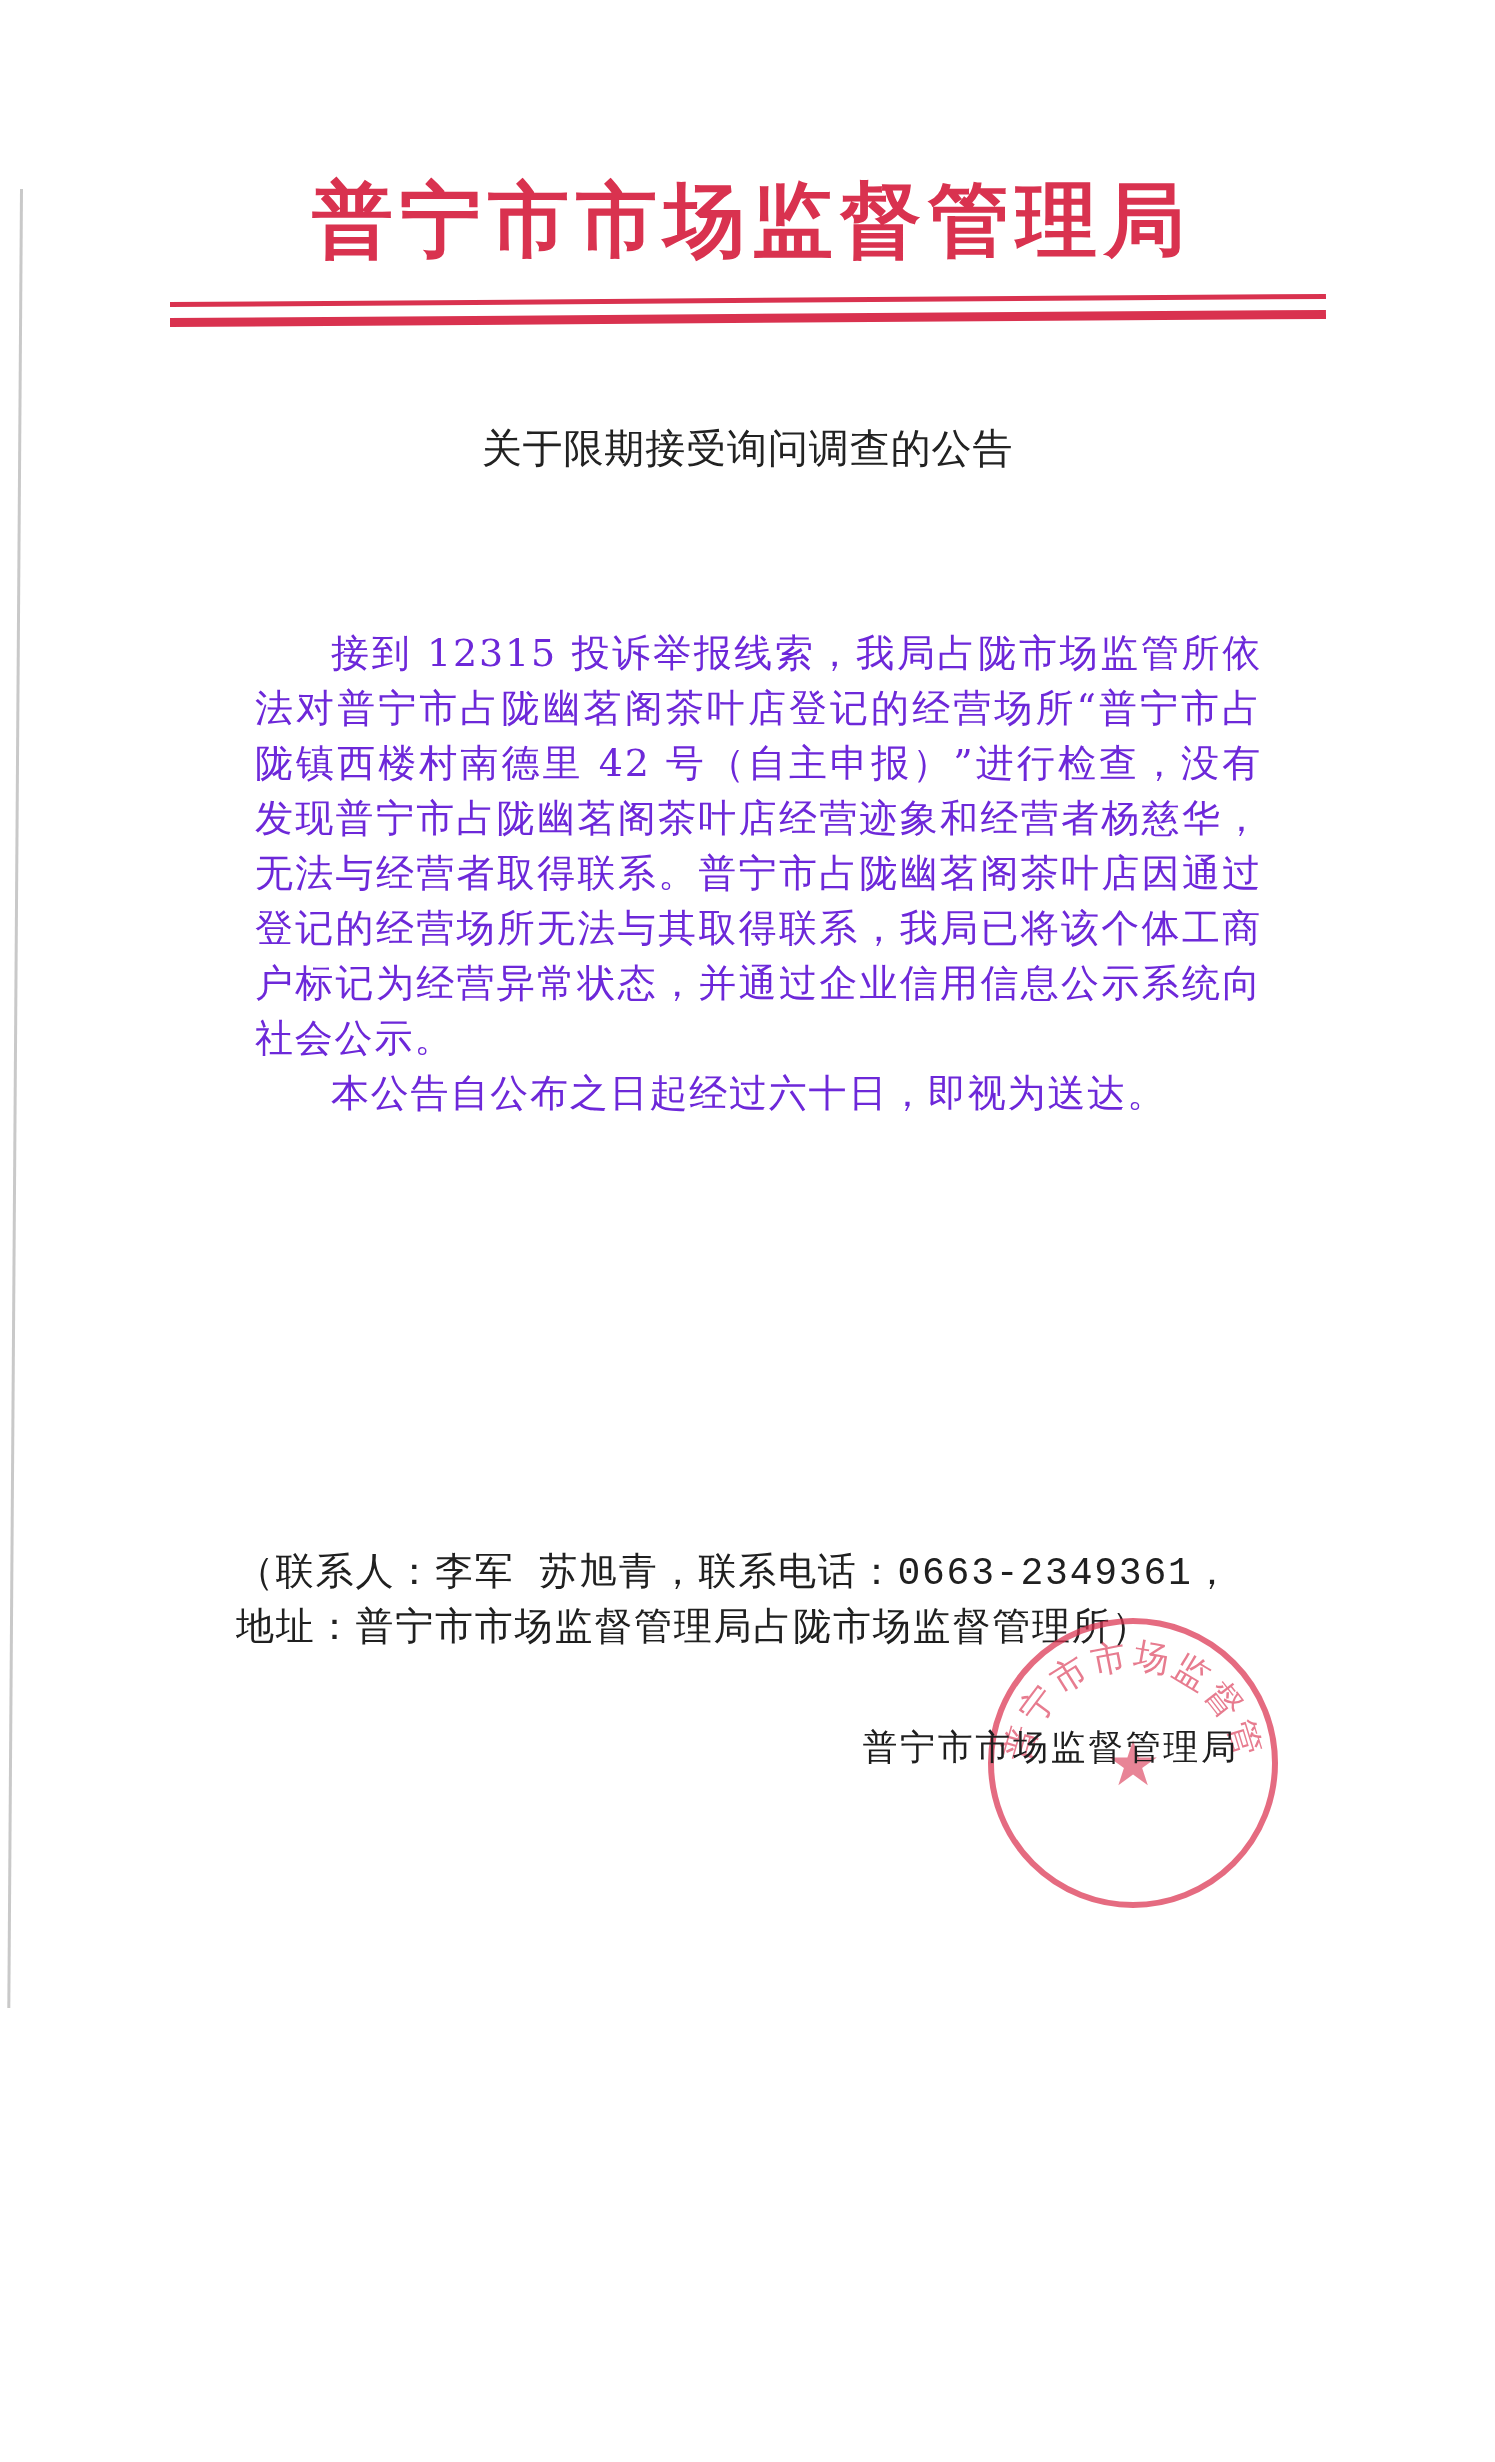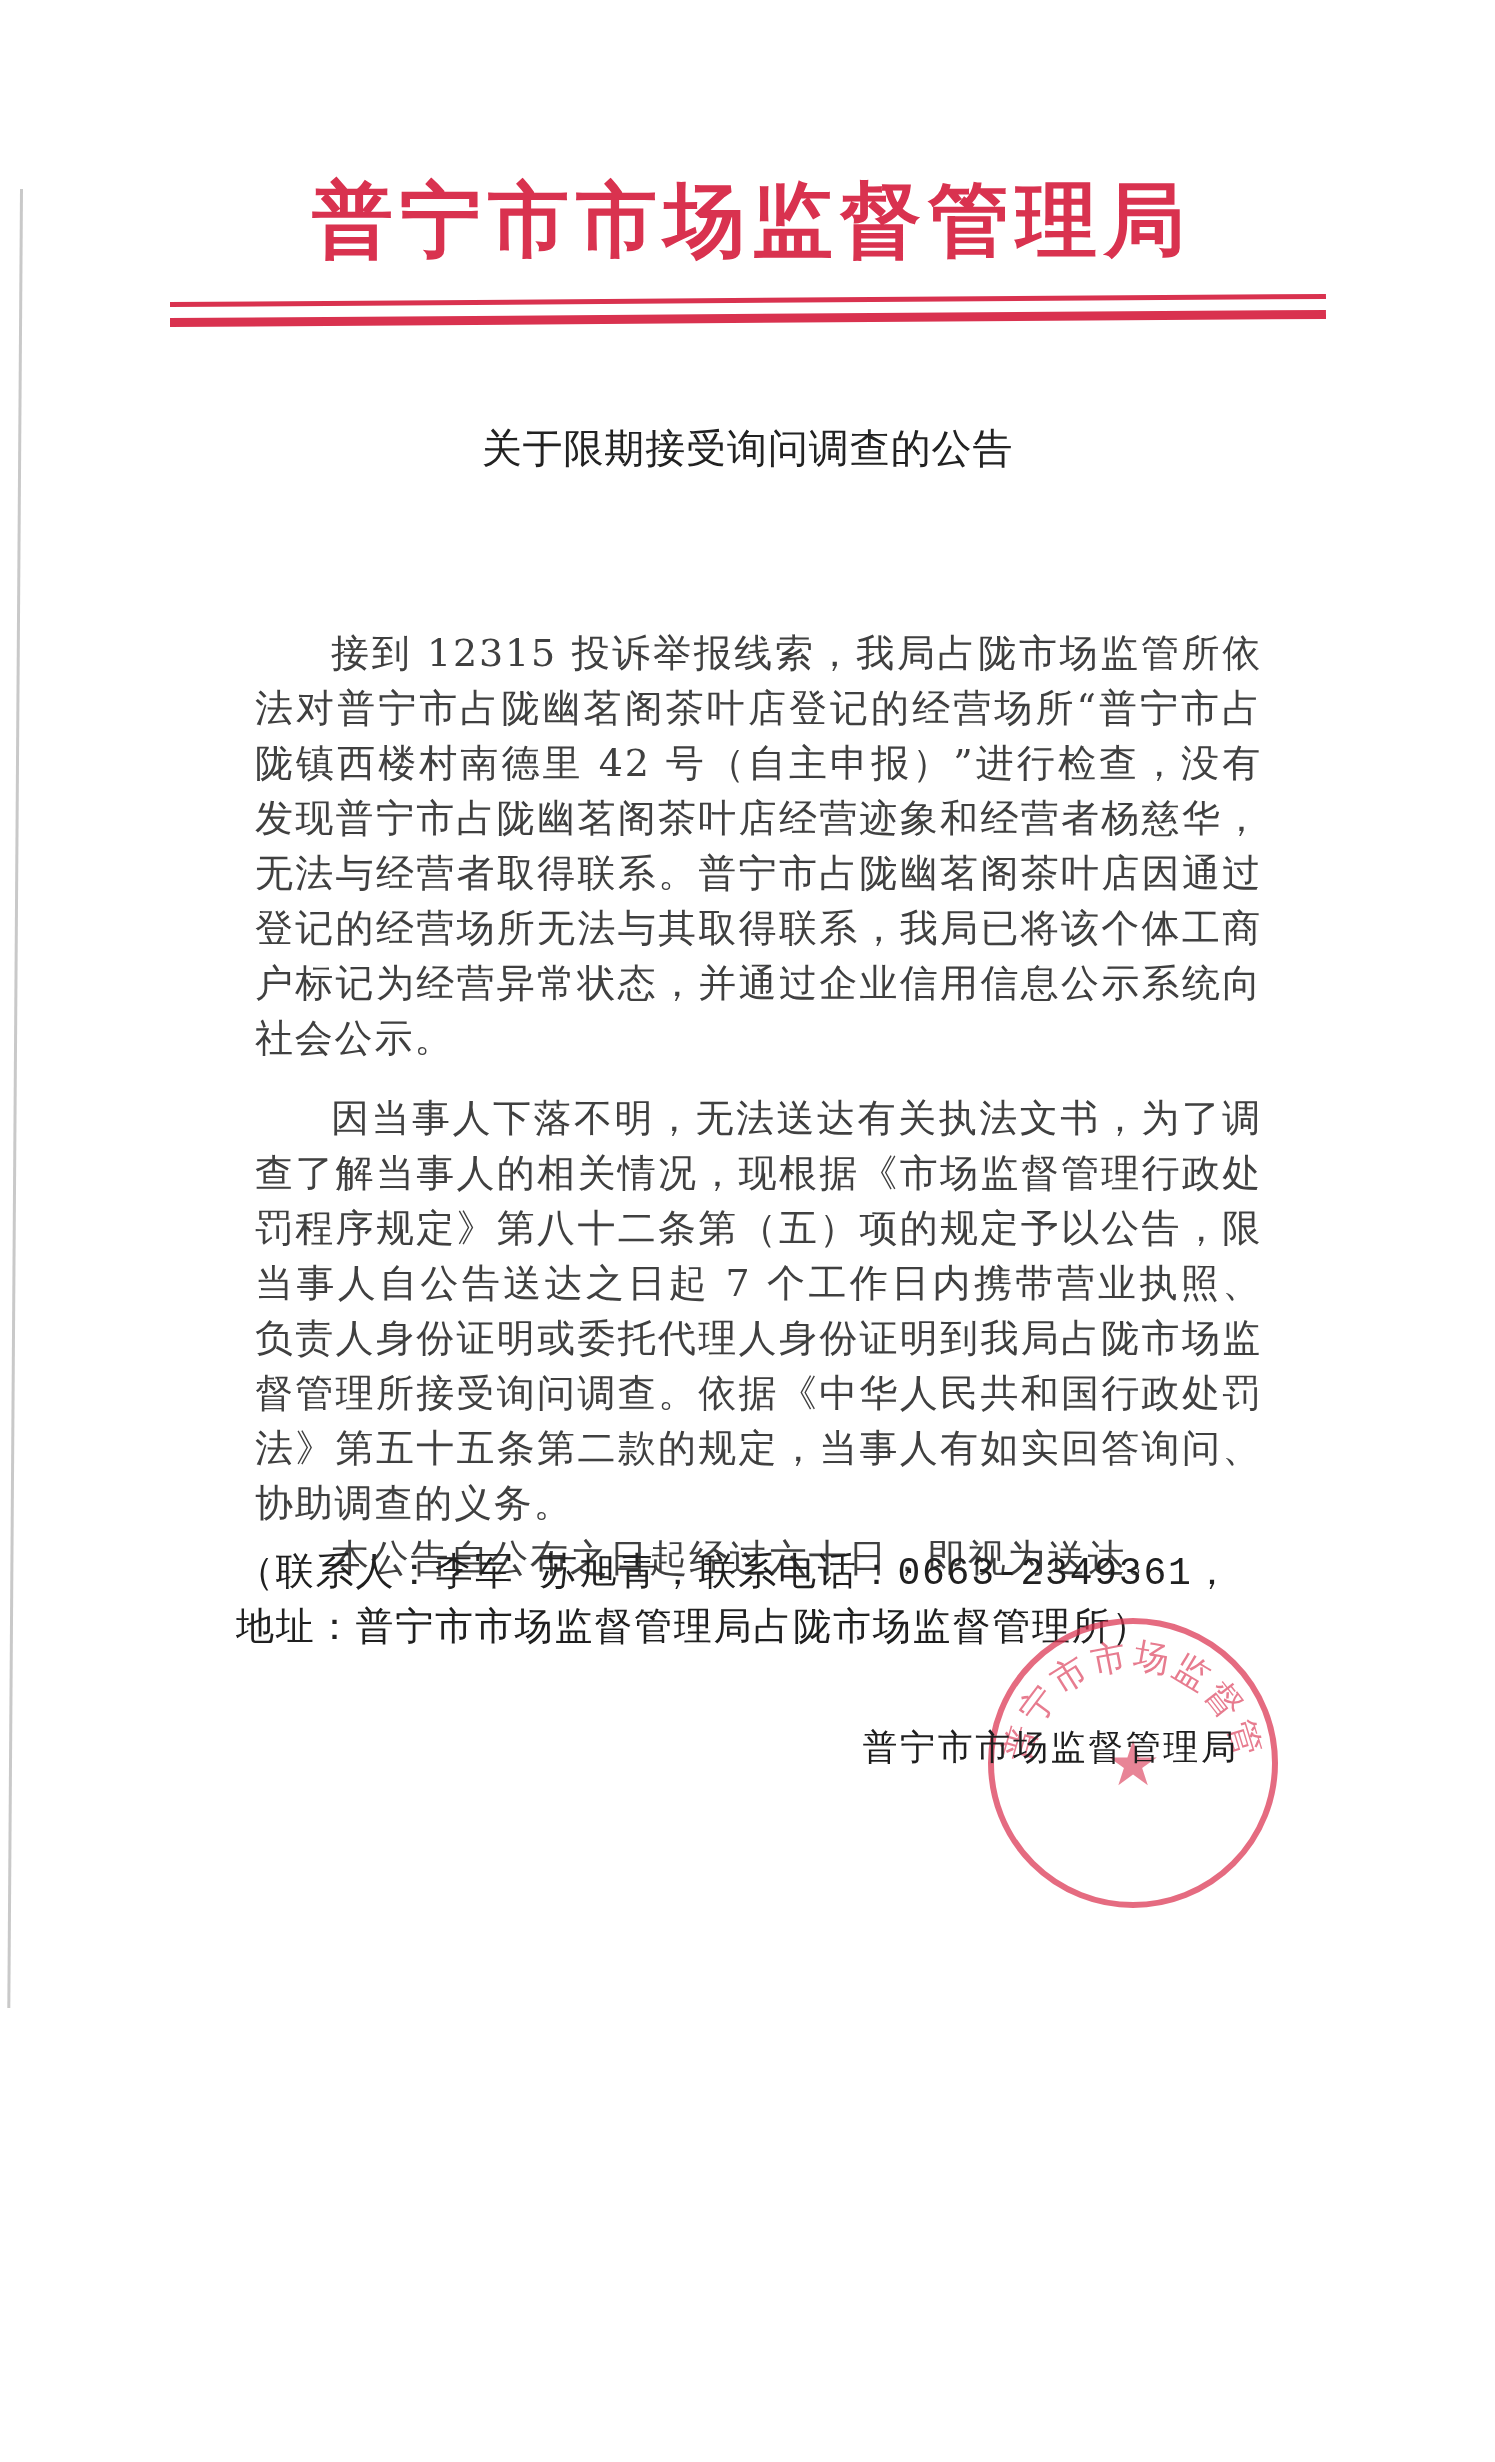--- a/index.html
+++ b/index.html
@@ -64,21 +64,21 @@
     }
     .body-text {
       position: absolute;
       left: 255px;
       top: 626px;
       width: 1007px;
       font-family: "DejaVu Serif", "Liberation Serif", serif;
       font-size: 38px;
       line-height: 55px;
       letter-spacing: 1.8px;
-      color: #404040;
+      color: #6d28d9;
       text-align: justify;
     }
     .body-text p {
       margin: 0;
       text-indent: 2em;
     }
     .body-text p.gap { margin-top: 24.6px; }
     .contact {
       position: absolute;
       left: 236px;
@@ -134,21 +134,20 @@
 <div class="page-edge"></div>
 
 <div class="letterhead">普宁市市场监督管理局</div>
 <div class="rule thin"></div>
 <div class="rule thick"></div>
 
 <div class="notice-title">关于限期接受询问调查的公告</div>
 
 <div class="body-text">
   <p>接到 12315 投诉举报线索，我局占陇市场监管所依法对普宁市占陇幽茗阁茶叶店登记的经营场所“普宁市占陇镇西楼村南德里 42 号（自主申报）”进行检查，没有发现普宁市占陇幽茗阁茶叶店经营迹象和经营者杨慈华，无法与经营者取得联系。普宁市占陇幽茗阁茶叶店因通过登记的经营场所无法与其取得联系，我局已将该个体工商户标记为经营异常状态，并通过企业信用信息公示系统向社会公示。</p>
-  <p class="gap">因当事人下落不明，无法送达有关执法文书，为了调查了解当事人的相关情况，现根据《市场监督管理行政处罚程序规定》第八十二条第（五）项的规定予以公告，限当事人自公告送达之日起 7 个工作日内携带营业执照、负责人身份证明或委托代理人身份证明到我局占陇市场监督管理所接受询问调查。依据《中华人民共和国行政处罚法》第五十五条第二款的规定，当事人有如实回答询问、协助调查的义务。</p>
   <p>本公告自公布之日起经过六十日，即视为送达。</p>
 </div>
 
 <div class="contact">（联系人：李军  苏旭青，联系电话：0663-2349361，地址：普宁市市场监督管理局占陇市场监督管理所）</div>
 
 <div class="stamp">
   <svg class="stamp-ring-text" viewBox="0 0 316 316">
     <defs>
       <path id="sealArc" d="M 38 170 A 120 120 0 1 1 278 170" fill="none"></path>
     </defs>

